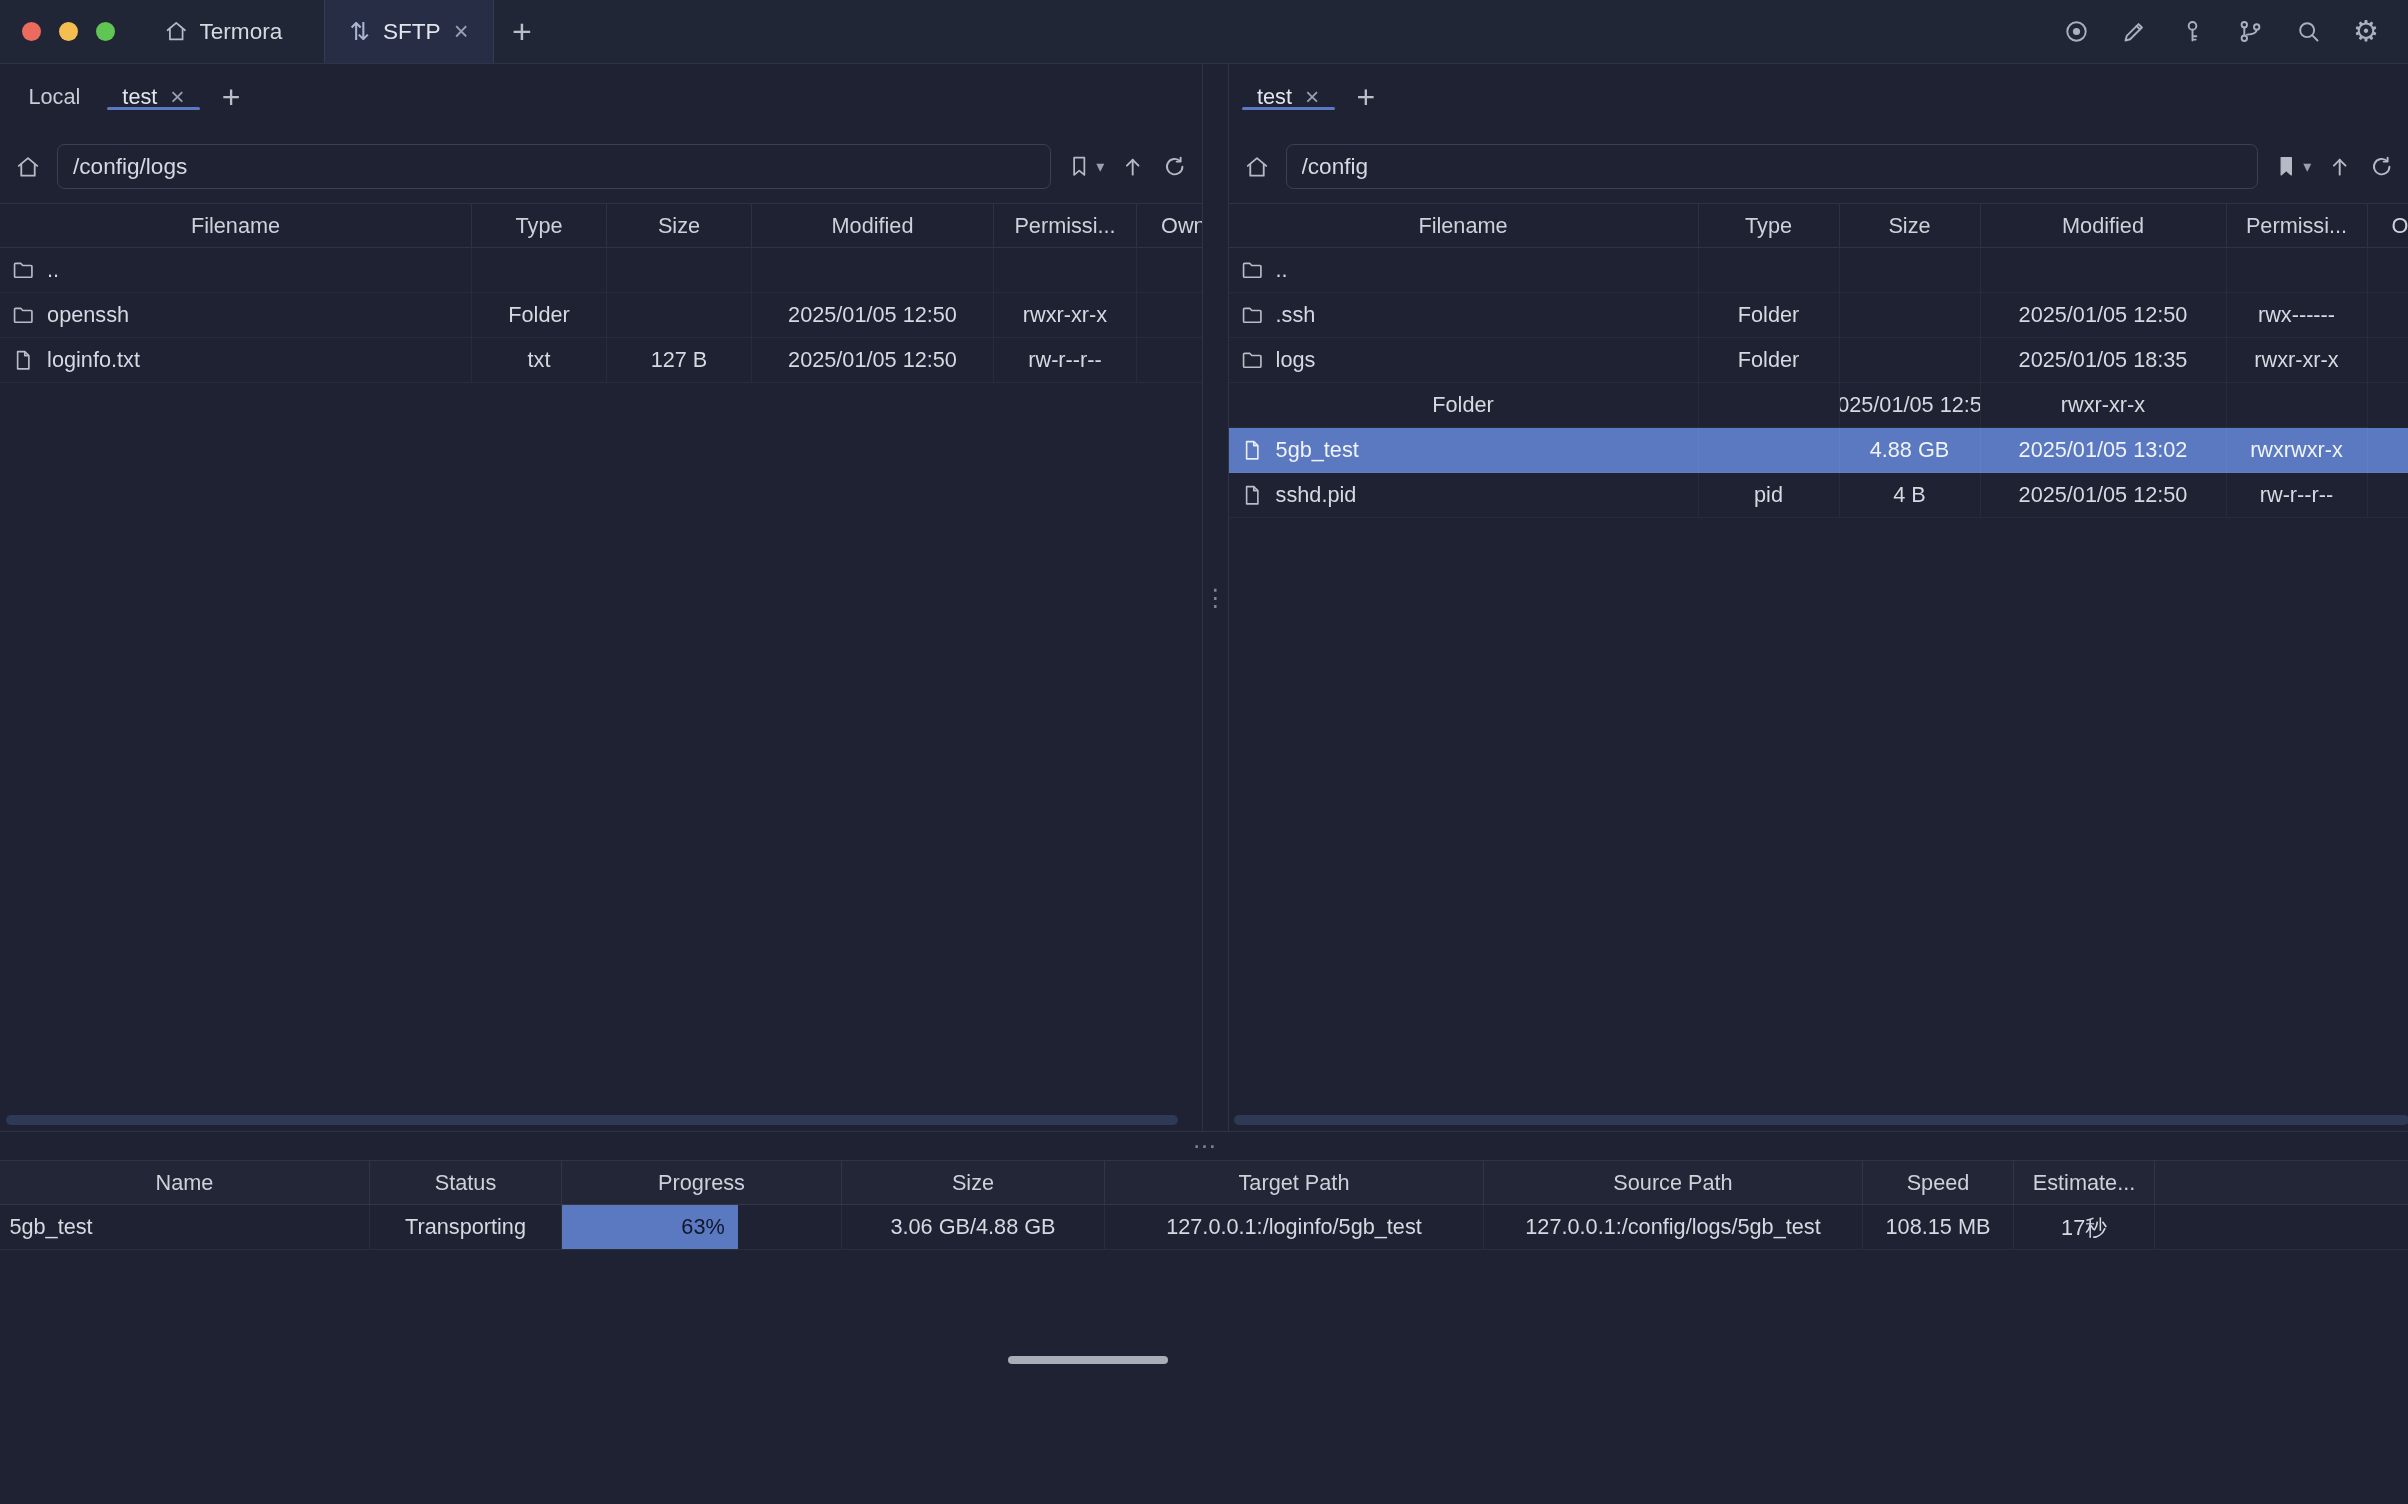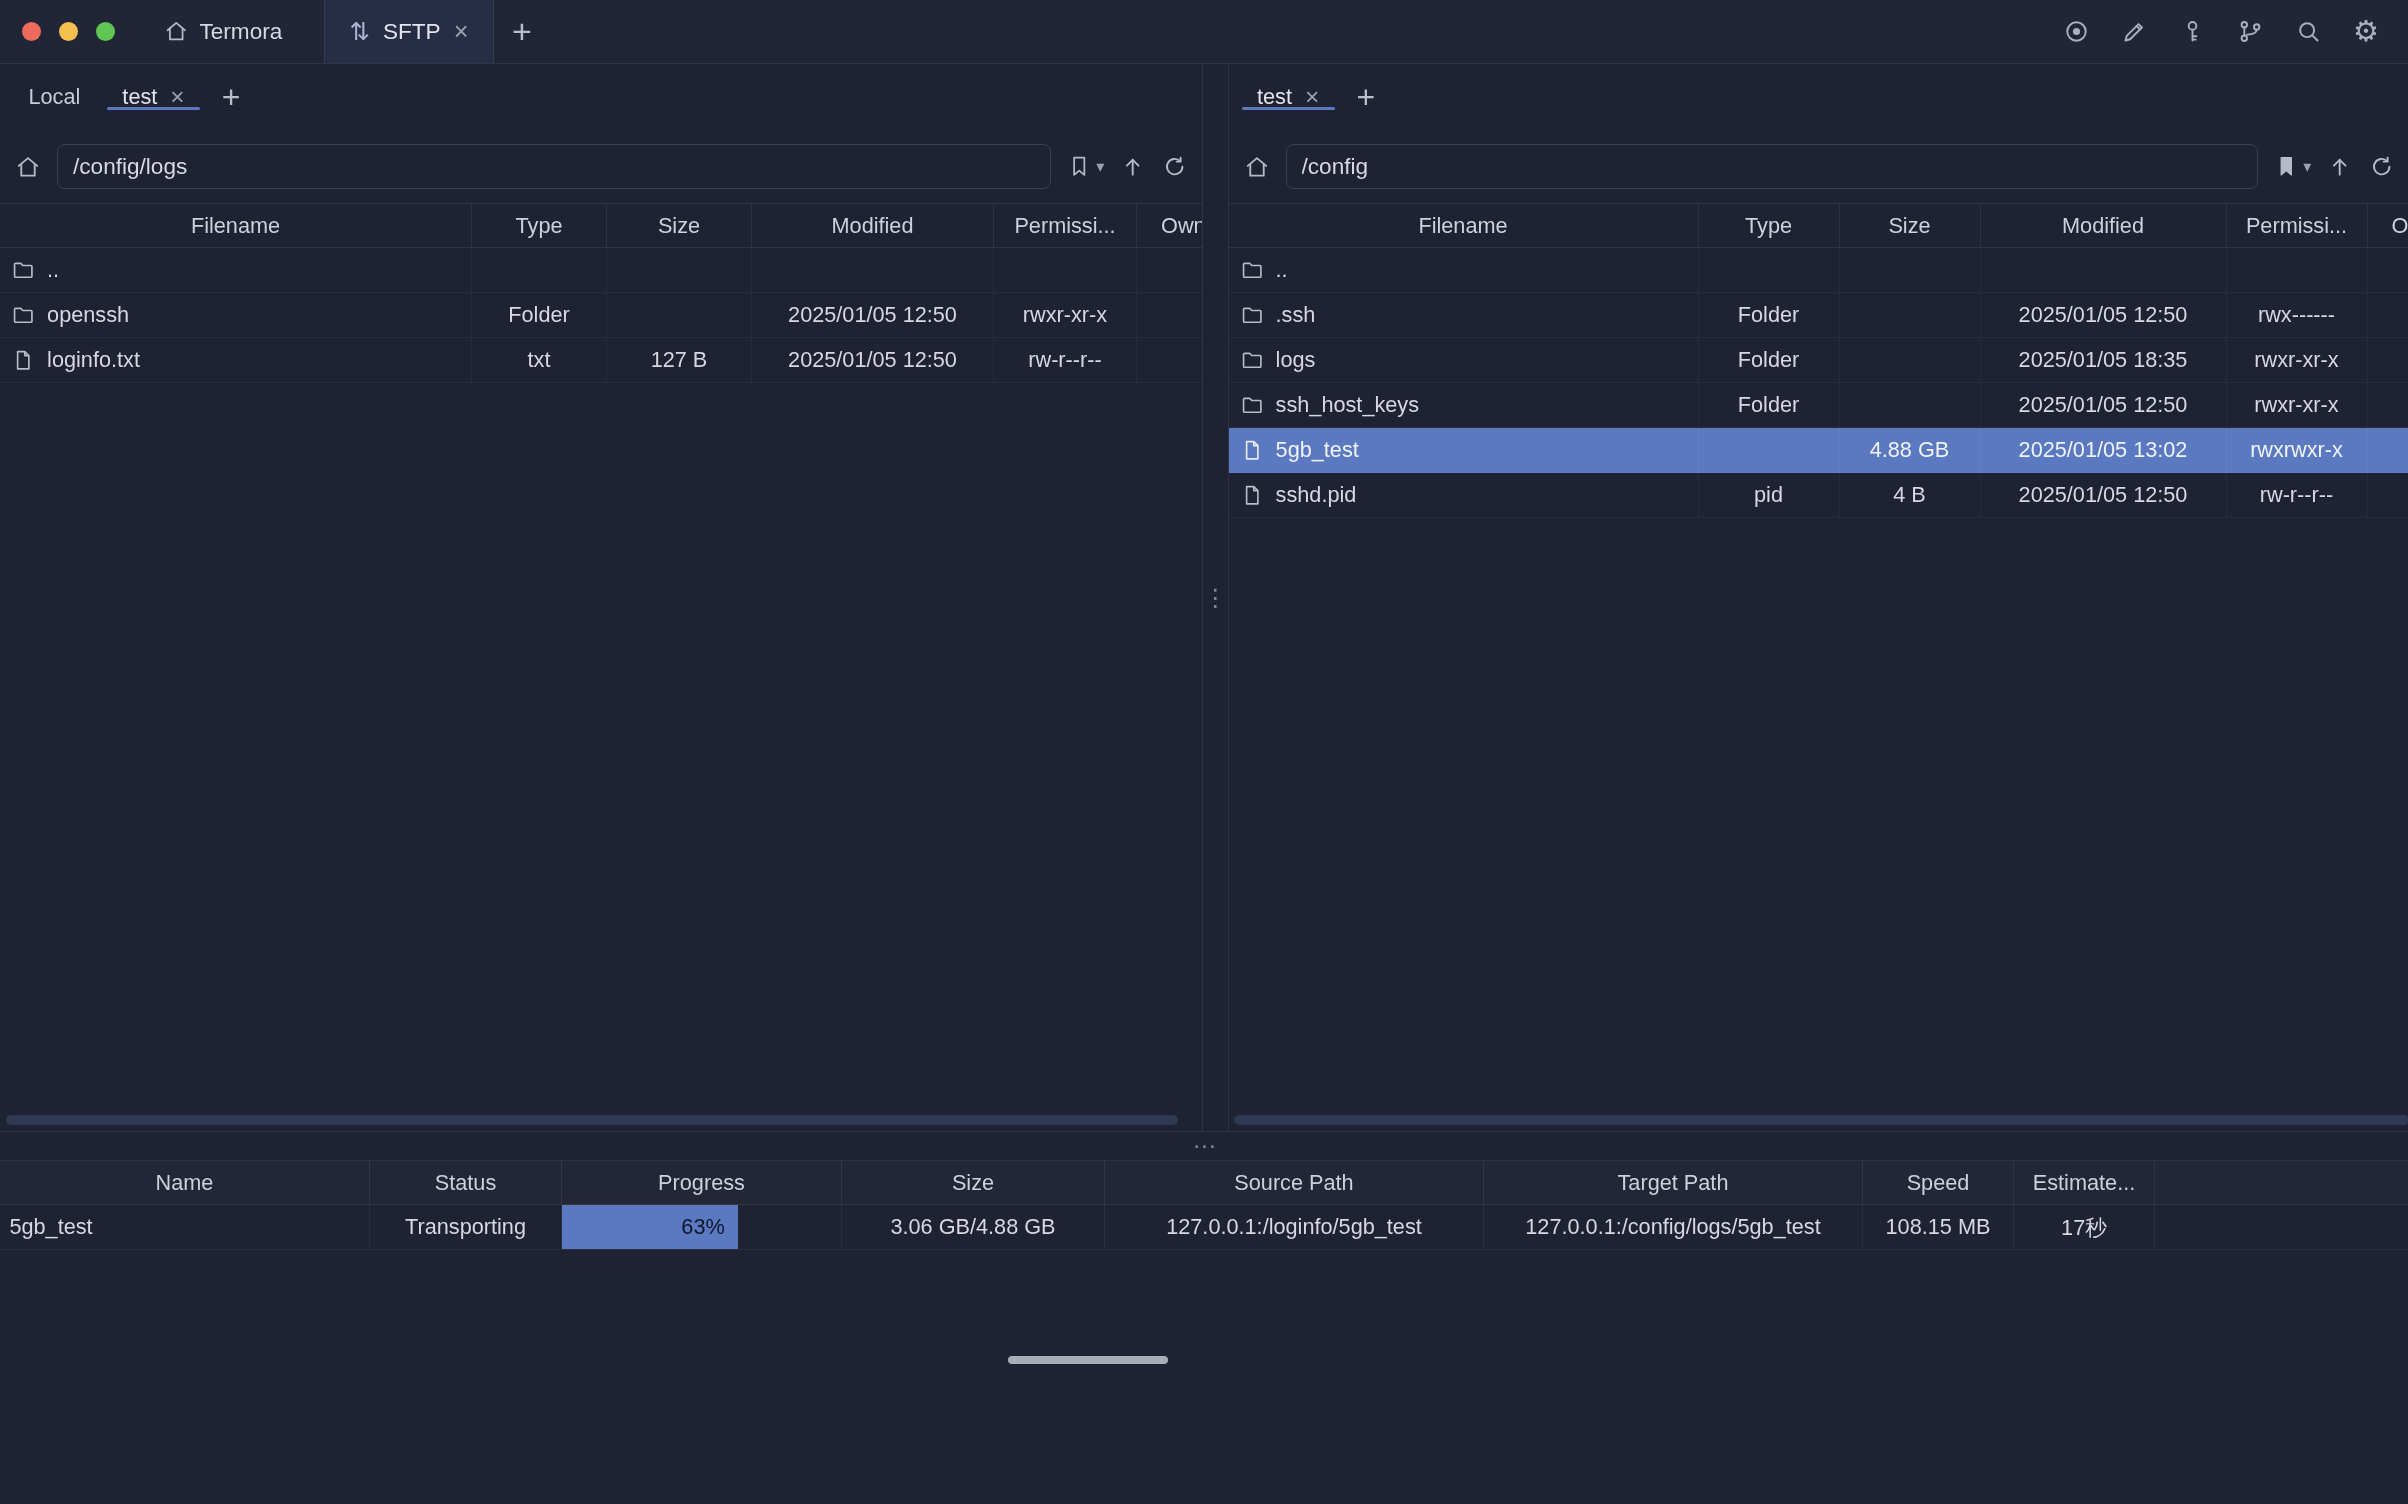--- a/index.html
+++ b/index.html
@@ -371,29 +371,20 @@
 
               <span>logs</span>
             </div>
             <div>Folder</div>
             <div></div>
             <div>2025/01/05 18:35</div>
             <div>rwxr-xr-x</div>
             <div></div>
           </div>
           <div class="frow grid-right">
-            <div class="name">
-              <span class="ficon">
-                <svg width="24.5" height="24.5" viewBox="0 0 24 24" fill="none" stroke="currentColor" stroke-width="1.6" stroke-linejoin="round">
-                  <path d="M3.5 6.2a1 1 0 0 1 1-1h5l2 2.1h8a1 1 0 0 1 1 1v9.5a1 1 0 0 1-1 1h-15a1 1 0 0 1-1-1z"></path>
-                </svg>
-              </span>
-
-              <span>ssh_host_keys</span>
-            </div>
             <div>Folder</div>
             <div></div>
             <div>2025/01/05 12:50</div>
             <div>rwxr-xr-x</div>
             <div></div>
           </div>
           <div class="frow grid-right selected">
             <div class="name">
 
               <span class="ficon">
@@ -436,22 +427,22 @@
   <div class="hdivider">
     <span>⋯</span>
   </div>
 
   <div class="transfers">
     <div class="theader tgrid">
       <div>Name</div>
       <div>Status</div>
       <div>Progress</div>
       <div>Size</div>
+      <div>Target Path</div>
       <div>Source Path</div>
-      <div>Target Path</div>
       <div>Speed</div>
       <div>Estimate...</div>
       <div></div>
     </div>
 
     <div>
 
     <div class="trow tgrid">
           <div class="tname">5gb_test</div>
           <div>Transporting</div>

